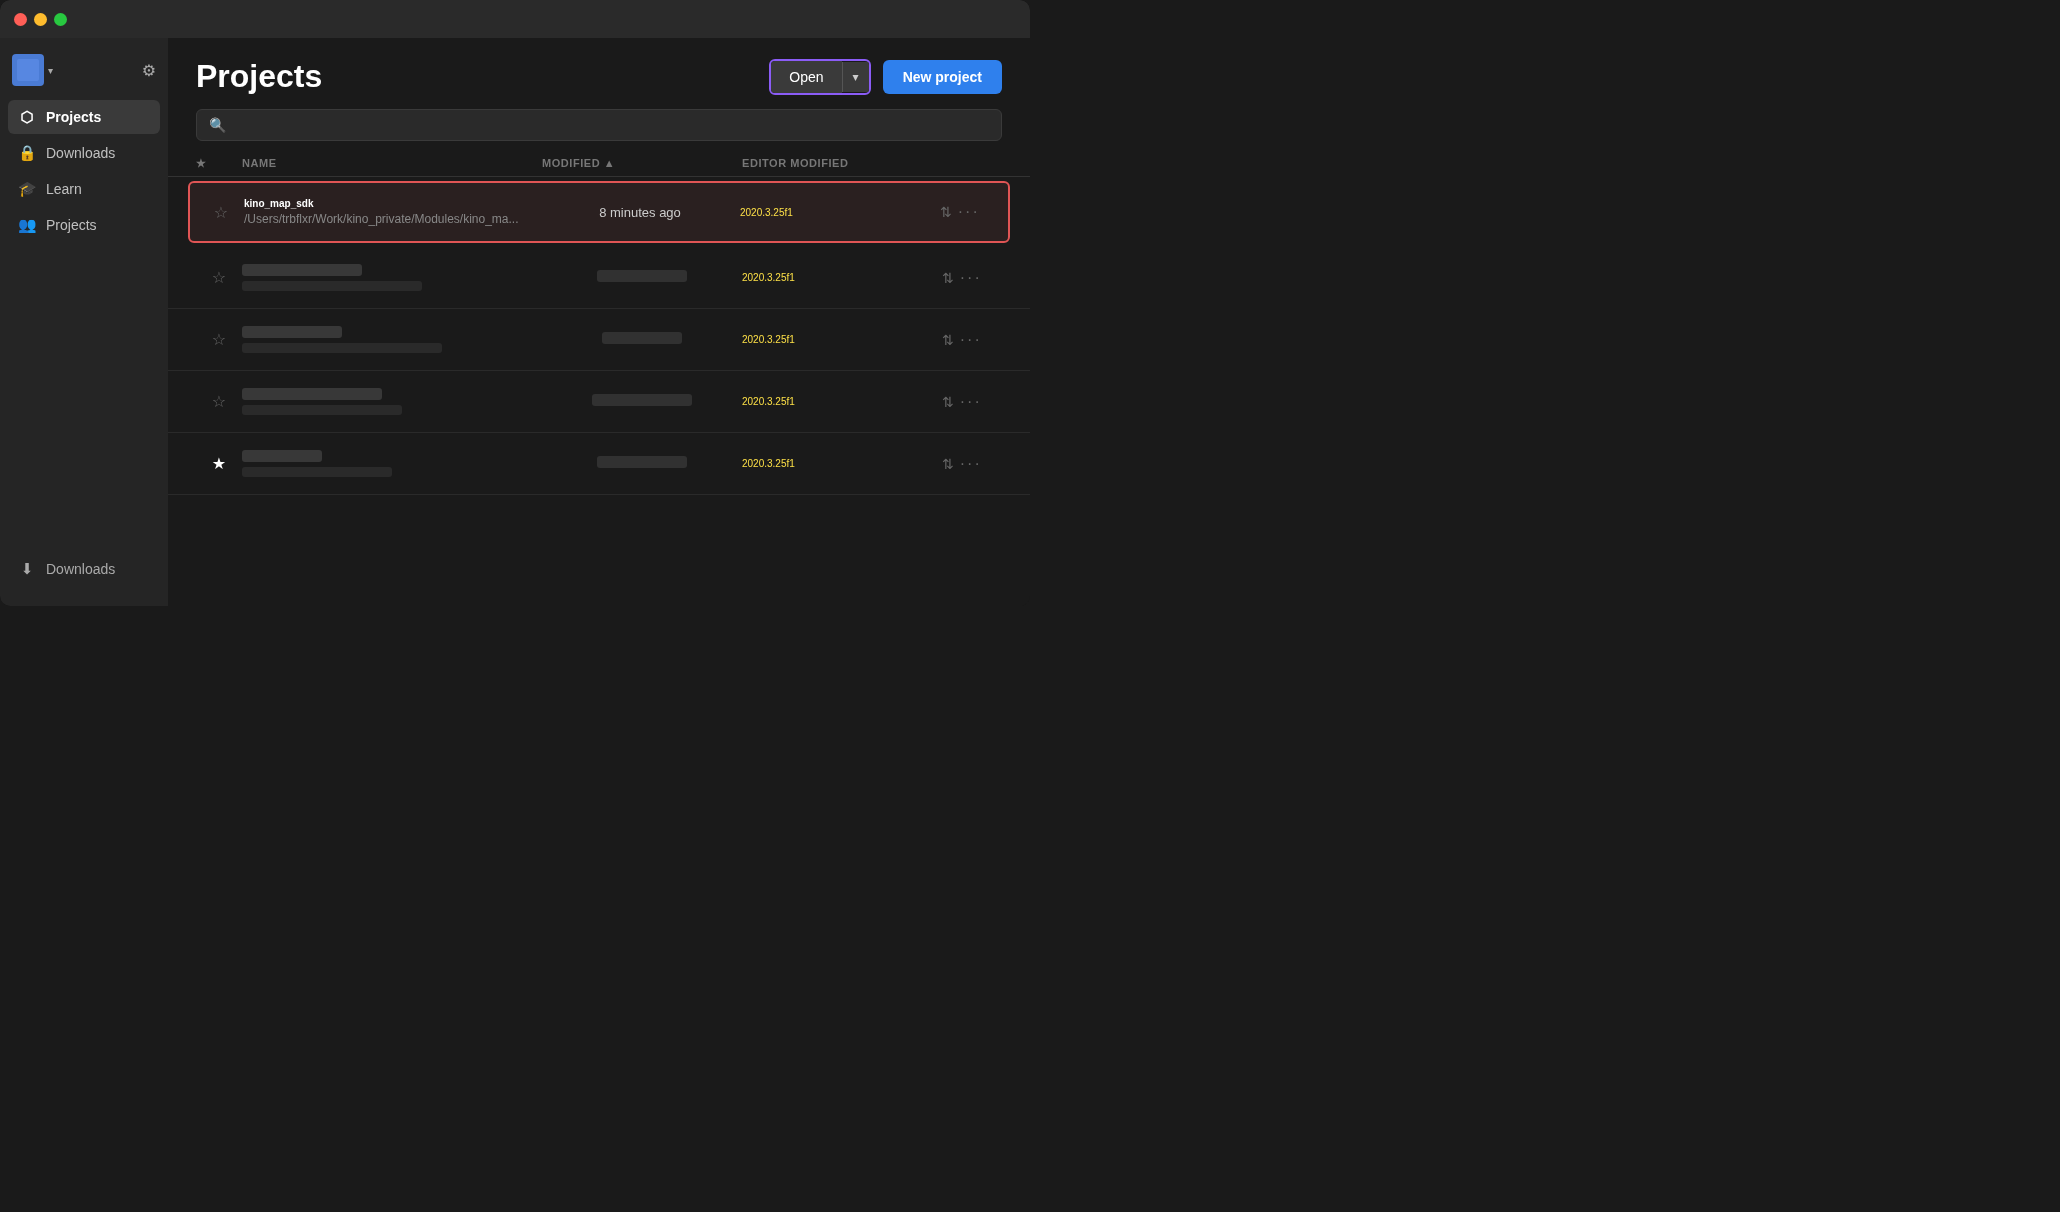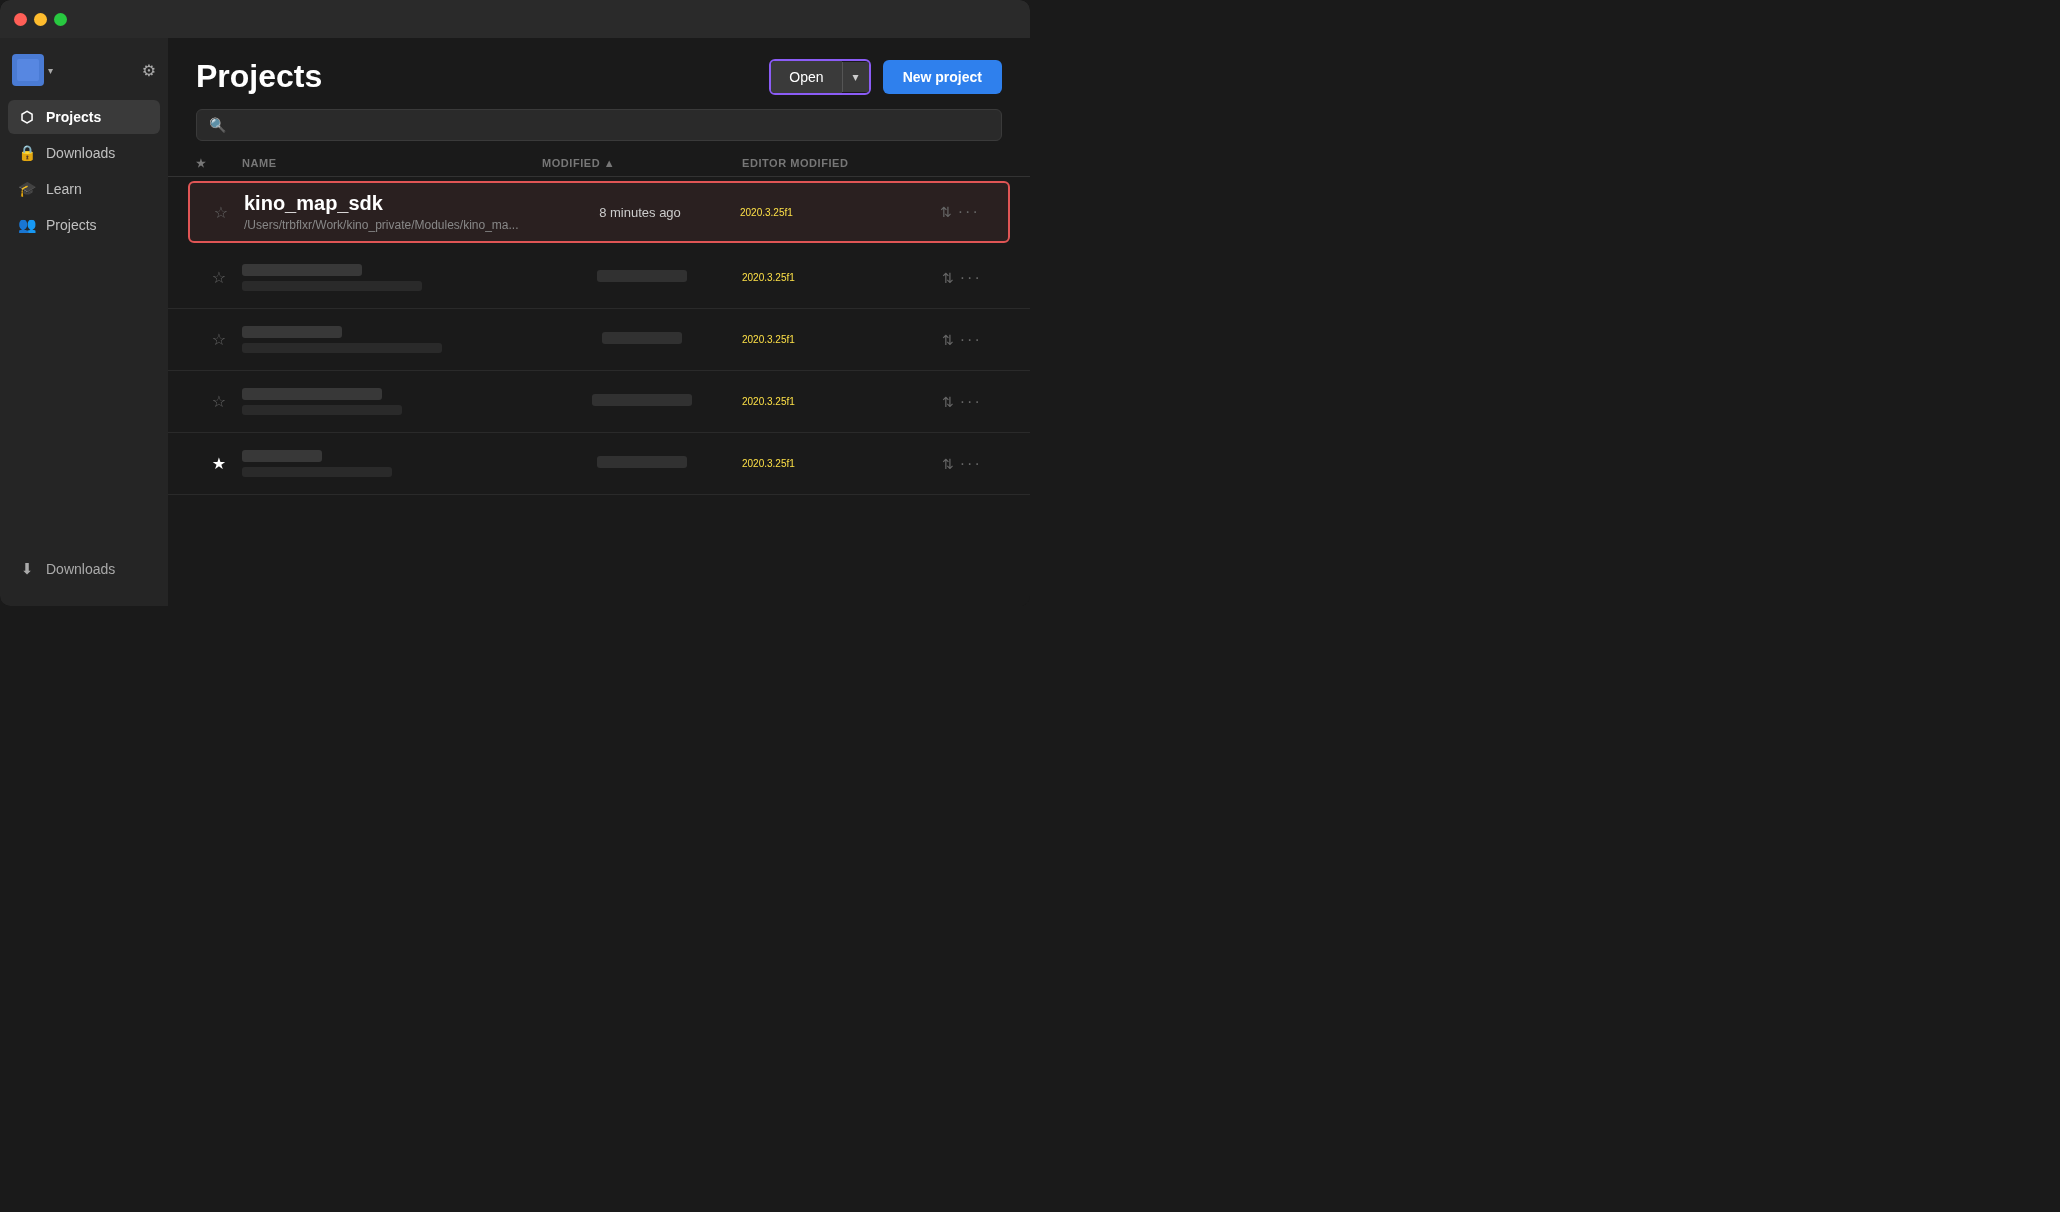--- a/index.html
+++ b/index.html
@@ -258,21 +258,21 @@
       cursor: pointer;
     }
     .star-icon.filled { color: #fff; }
     .col-name {
       display: flex;
       flex-direction: column;
       gap: 3px;
       overflow: hidden;
     }
     .project-name {
-      font-size: 20px;
+      font-size: 10px;
       font-weight: 600;
       color: #fff;
     }
     .project-path {
       font-size: 12px;
       color: #888;
       white-space: nowrap;
       overflow: hidden;
       text-overflow: ellipsis;
     }

